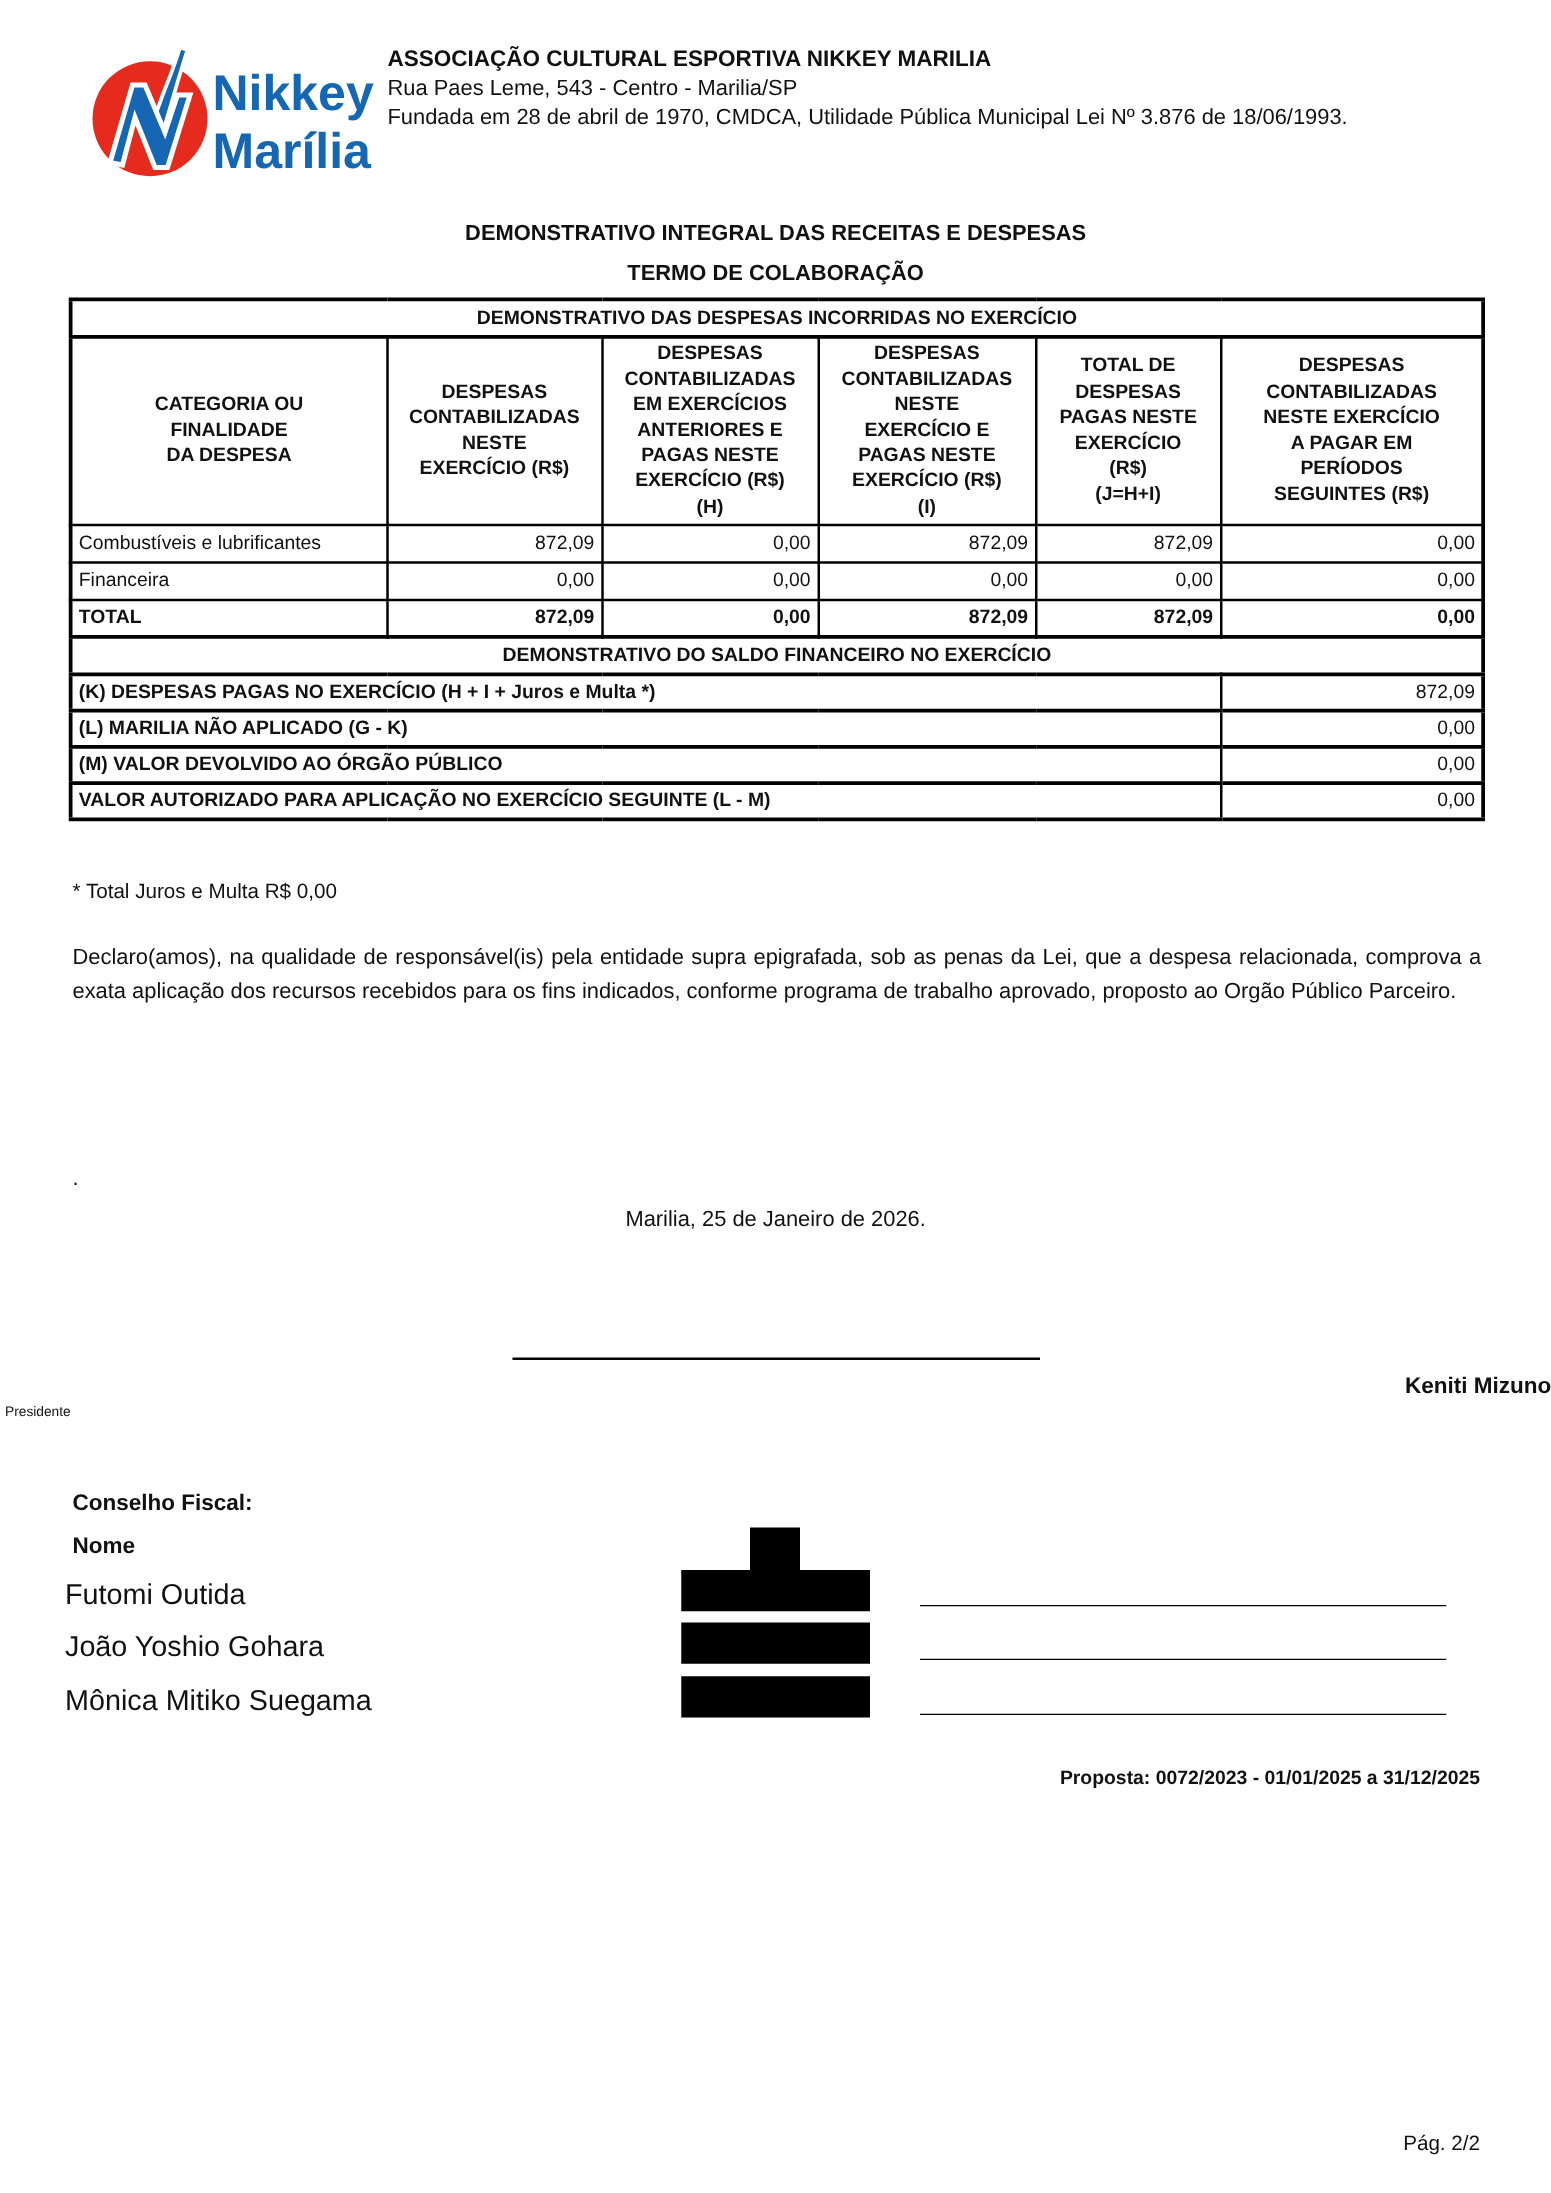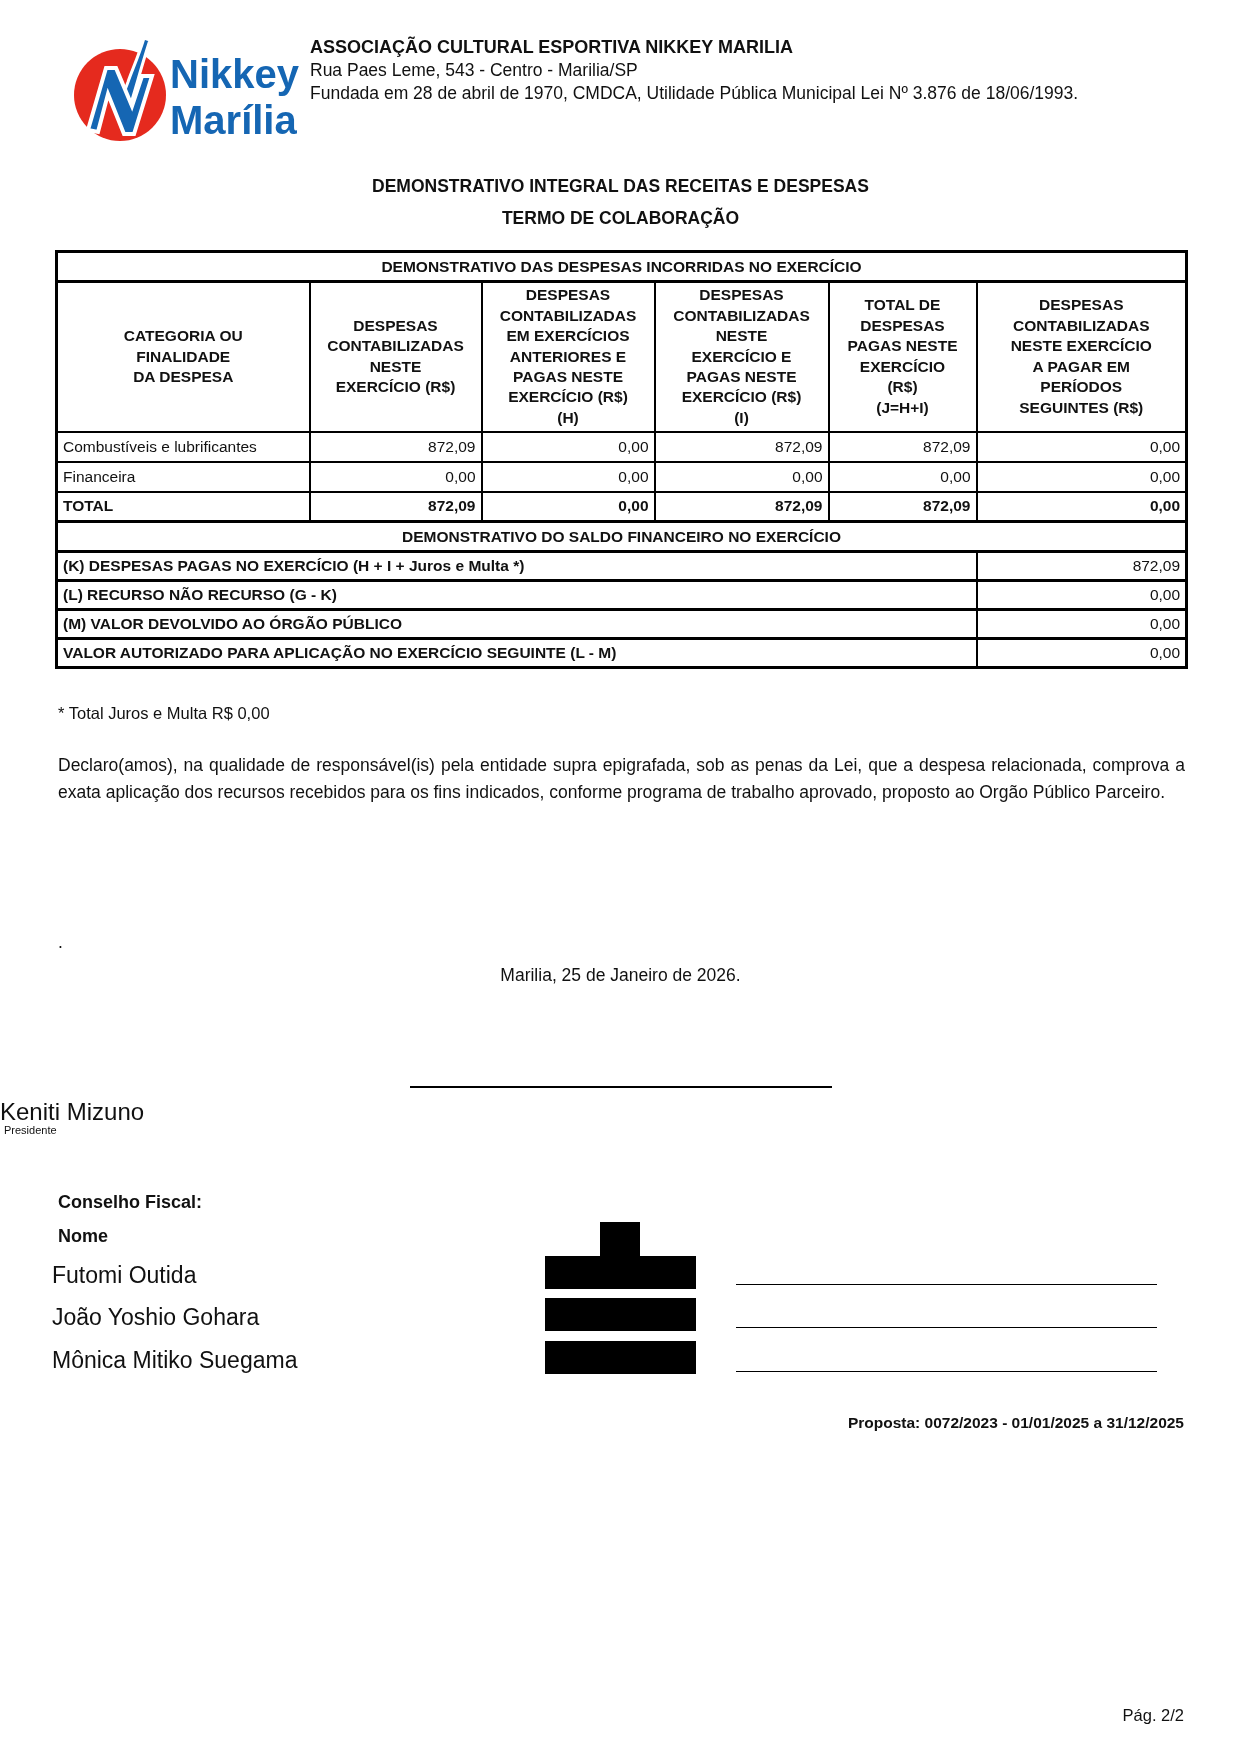--- a/index.html
+++ b/index.html
@@ -15,41 +15,41 @@
   
   .logo-block { left: 58px; top: 30px; width: 248px; height: 118px; }
   .org-info { left: 310px; top: 36px; width: 830px; font-size: 17.5px; line-height: 1.3; }
   .org-name { font-weight: bold; font-size: 18px; }
 
   
   .title-main { left: 0; top: 176px; width: 100%; text-align: center; font-weight: bold; font-size: 17.5px; }
   .title-sub  { left: 0; top: 208px; width: 100%; text-align: center; font-weight: bold; font-size: 17.5px; }
 
   
-  .main-table-wrap { left: 55px; top: 250px; width: 1130px; }
+  .main-table-wrap { left: 55px; top: 238px; width: 1130px; }
   table.demo { border-collapse: collapse; table-layout: fixed; width: 1130px; border: 3px solid #000; }
   table.demo td, table.demo th { border: 2px solid #000; font-size: 15.5px; padding: 2px 5px; vertical-align: middle; }
   .band-cell { font-weight: bold; text-align: center; height: 30px; font-size: 15.5px; border-top-width: 3px !important; border-bottom-width: 3px !important; }
   th.colhead { font-weight: bold; text-align: center; white-space: pre-line; height: 150px; line-height: 1.32; }
   td.lbl { text-align: left; }
   td.num { text-align: right; }
   tr.data-row td { height: 30px; border-radius: 15px; }
   tr.total-row td { font-weight: bold; height: 30px; }
   td.saldo-lbl { font-weight: bold; text-align: left; height: 29px; border-top-width: 3px !important; border-bottom-width: 3px !important; }
   td.saldo-val { text-align: right; border-top-width: 3px !important; border-bottom-width: 3px !important; }
 
   .footnote { left: 58px; top: 704px; font-size: 16.5px; }
 
   .declaration { left: 58px; top: 752px; width: 1127px; font-size: 17.5px; line-height: 1.55; text-align: justify; }
   .stray-dot { left: 58px; top: 932px; font-size: 17.5px; }
 
   .date-line { left: 0; top: 965px; width: 100%; text-align: center; font-size: 17.5px; }
 
   .sig-line { left: 410px; top: 1066px; width: 422px; height: 22px; border-bottom: 2px solid #000; }
-  .sig-name { left: 0; top: 1098px; width: 100%; text-align: left; font-weight: normal; font-size: 24px; }
+  .sig-name { left: 0; top: 1098px; width: 100%; text-align: right; font-weight: bold; font-size: 18px; }
   .sig-role { left: 4px; top: 1124px; width: 100%; text-align: left; font-size: 11px; }
 
   .conselho-heading { left: 58px; top: 1192px; font-weight: bold; font-size: 18px; }
   .nome-label { left: 58px; top: 1226px; font-weight: bold; font-size: 18px; }
   .member-name { left: 52px; font-size: 23px; }
   .m0 { top: 1262px; } .m1 { top: 1304px; } .m2 { top: 1347px; }
 
   .redact-sq { left: 600px; top: 1222px; width: 40px; height: 34px; background: #000; }
   .redact-box { left: 545px; width: 151px; height: 33px; background: #000; }
   .rb0 { top: 1256px; } .rb1 { top: 1298px; } .rb2 { top: 1341px; }
@@ -156,21 +156,21 @@
       <td class="num">0,00</td>
     </tr>
     <tr>
       <td class="band-cell" colspan="6">DEMONSTRATIVO DO SALDO FINANCEIRO NO EXERCÍCIO</td>
     </tr>
     <tr>
       <td class="saldo-lbl" colspan="5">(K) DESPESAS PAGAS NO EXERCÍCIO (H + I + Juros e Multa *)</td>
       <td class="saldo-val">872,09</td>
     </tr>
     <tr>
-      <td class="saldo-lbl" colspan="5">(L) RECURSO NÃO RECURSO (G - K)</td>
+      <td class="saldo-lbl" colspan="5">(L) MARILIA NÃO APLICADO (G - K)</td>
       <td class="saldo-val">0,00</td>
     </tr>
     <tr>
       <td class="saldo-lbl" colspan="5">(M) VALOR DEVOLVIDO AO ÓRGÃO PÚBLICO</td>
       <td class="saldo-val">0,00</td>
     </tr>
     <tr>
       <td class="saldo-lbl" colspan="5">VALOR AUTORIZADO PARA APLICAÇÃO NO EXERCÍCIO SEGUINTE (L - M)</td>
       <td class="saldo-val">0,00</td>
     </tr>

